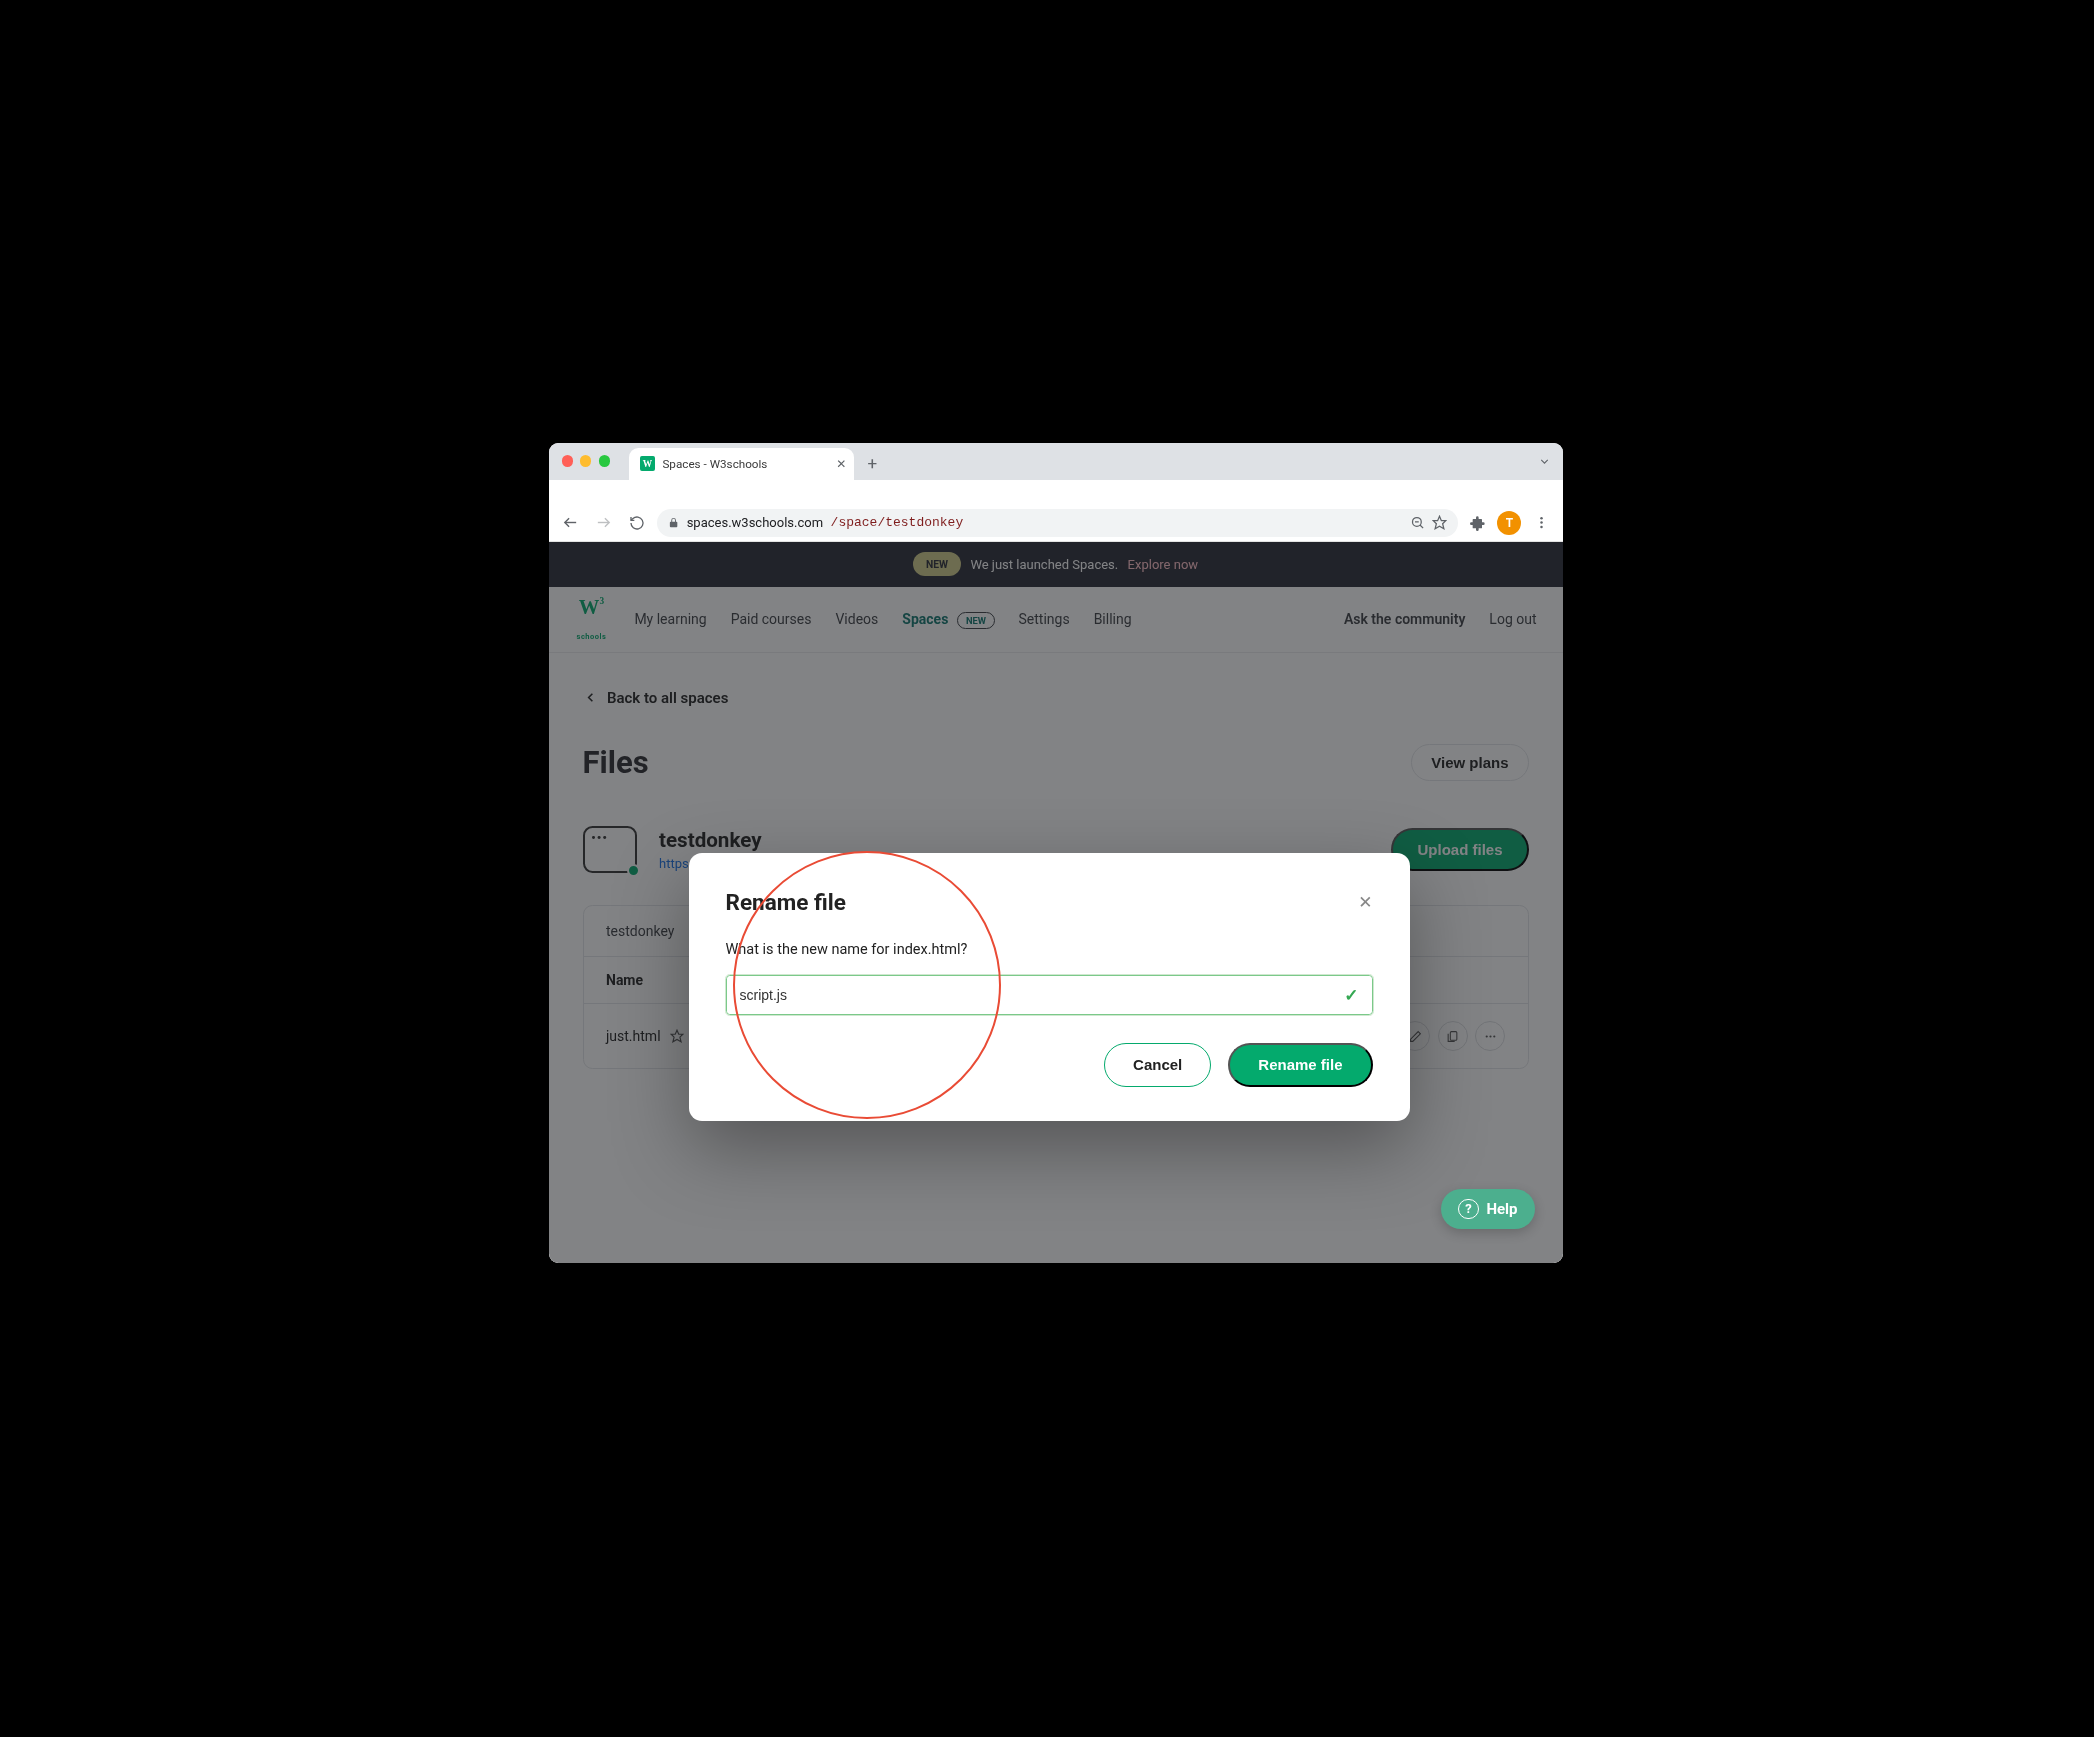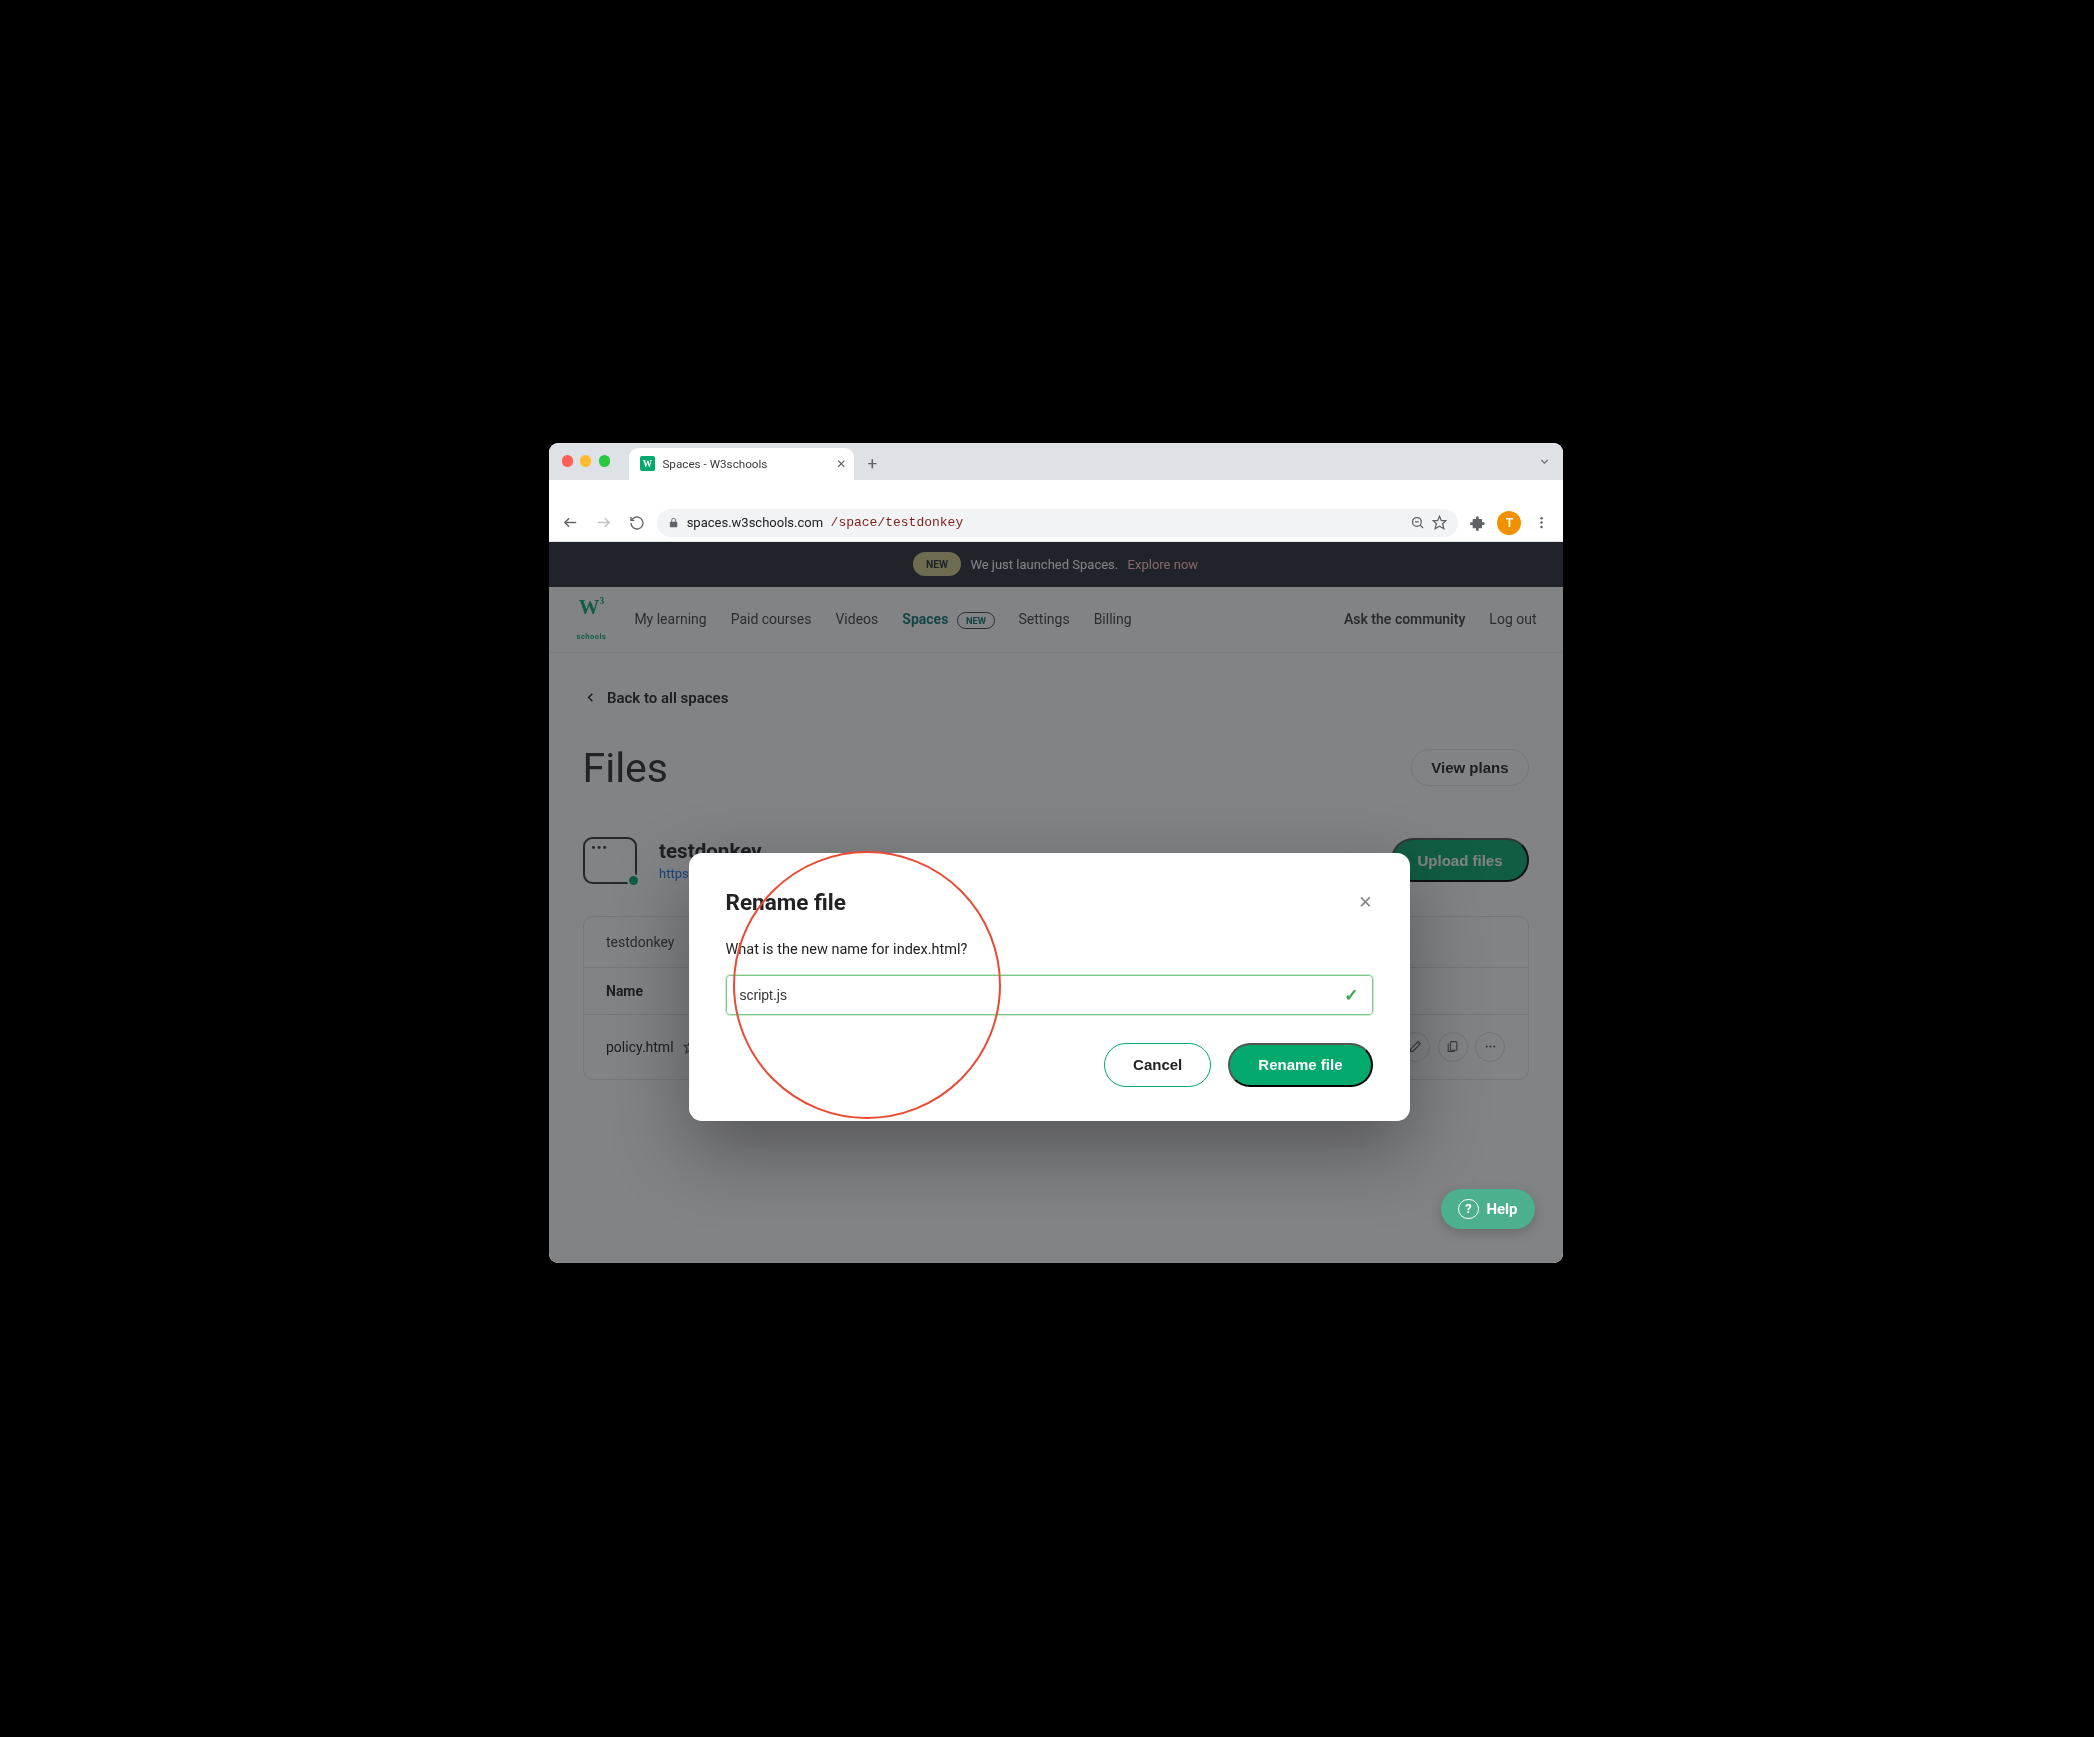--- a/index.html
+++ b/index.html
@@ -101,21 +101,21 @@
   .wnav .item{cursor:pointer;}
   .wnav .item.active{font-weight:700;color:#0f766e;}
   .wnav .badge-new{border:0.9px solid #3c3f44;border-radius:19px;font-size:9.4px;font-weight:700;padding:1.9px 7.5px;margin-left:5.6px;}
   .wnav .spacer{flex:1;}
 
   
   .main{padding:36px 34px 0;}
   .back-link{display:flex;align-items:center;gap:9.4px;font-size:15px;font-weight:600;color:#222;cursor:pointer;}
   .back-link .chev{font-size:19px;color:#222;}
   .files-head{display:flex;align-items:center;justify-content:space-between;margin-top:37px;}
-  h1.files{font-size:41px;font-weight:400;color:#2b2b30;}
+  h1.files{font-size:31px;font-weight:700;color:#2b2b30;}
   .view-plans{border:0.9px solid #e3e5e8;background:#fff;border-radius:22.5px;padding:9.4px 19px;font-size:15px;color:#222;font-weight:600;cursor:pointer;}
 
   .space-block{display:flex;align-items:center;gap:22.5px;margin-top:45px;}
   .space-icon{width:54px;height:47px;border:2.8px solid #333;border-radius:9.4px;position:relative;}
   .space-icon::before{content:"";position:absolute;top:7.5px;left:7.5px;width:2.8px;height:2.8px;background:#333;border-radius:50%;box-shadow:5.6px 0 #333,11.2px 0 #333;}
   .space-icon .dot{position:absolute;bottom:-5.6px;right:-5.6px;width:13px;height:13px;background:#04aa6d;border:2.8px solid #fff;border-radius:50%;}
   .space-info .name{font-size:20.6px;font-weight:700;color:#222;}
   .space-info .url{font-size:13px;color:#1a73e8;margin-top:3.7px;}
   .upload-btn{margin-left:auto;background:#04aa6d;color:#fff;border-radius:24px;padding:11.2px 24px;font-size:15px;font-weight:700;cursor:pointer;}
 
@@ -305,21 +305,21 @@
             <div>Name</div>
             <div>Size</div>
             <div>
               <span>Last modified</span>
               <span class="sort">▼</span>
             </div>
             <div></div>
           </div>
           <div class="trow">
             <div class="fname">
-              <span>policy.html</span>
+              <span>just.html</span>
               <span class="star">
                 <svg width="14" height="14" viewBox="0 0 24 24" fill="none" stroke="#555" stroke-width="2">
                     <polygon points="12 2 15 9 22 9 17 14 19 22 12 18 5 22 7 14 2 9 9 9"></polygon>
                   </svg>
               </span>
             </div>
             <div>0 B</div>
             <div>Just now</div>
             <div class="row-actions">
               <span class="circle-btn">

